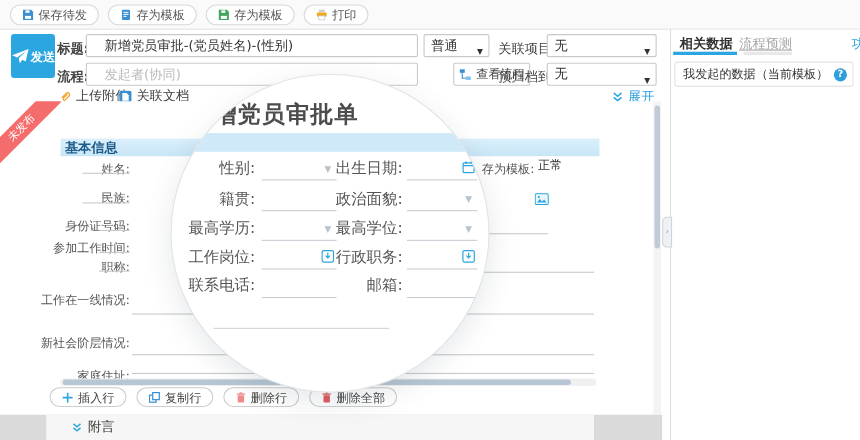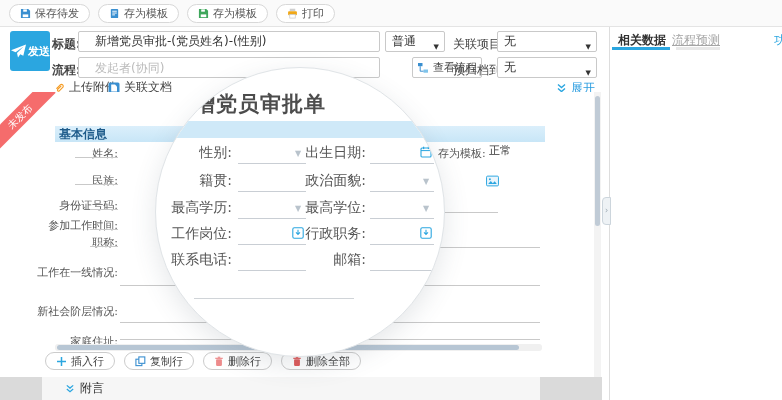--- a/index.html
+++ b/index.html
@@ -389,15 +389,19 @@
   <div class="divider"></div>
   <div class="divider-handle">›</div>
 
   <div class="right-panel">
     <div class="tab active" style="left:8px;">相关数据</div>
     <div class="tab-underline" style="left:2px; width:58px; background:#2ba6e0;"></div>
     <div class="tab inactive" style="left:62px;text-decoration:underline;">流程预测</div>
     <div class="tab-underline" style="left:66px; width:44px; background:#e8e8e8;"></div>
     <div class="tab more" style="left:164px;">功</div>
 
+    <div class="panel-card">
+      <div class="txt">我发起的数据（当前模板）</div>
+      <div class="help-icon">?</div>
+    </div>
   </div>
 
 </div>
 
 </body></html>

